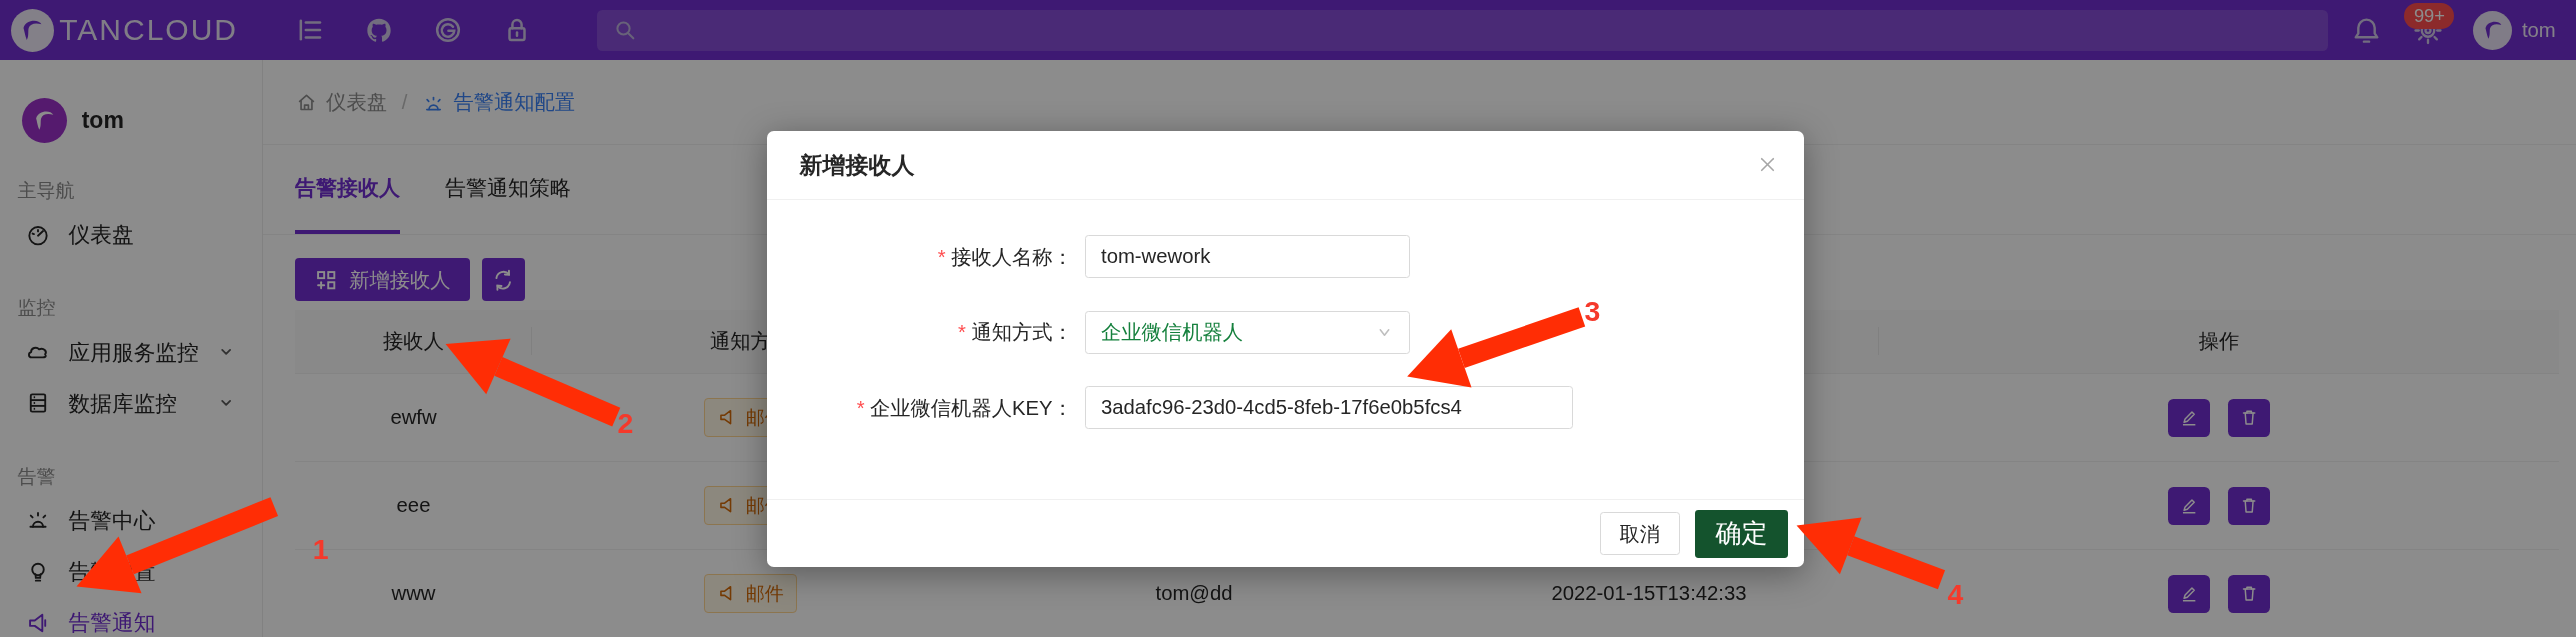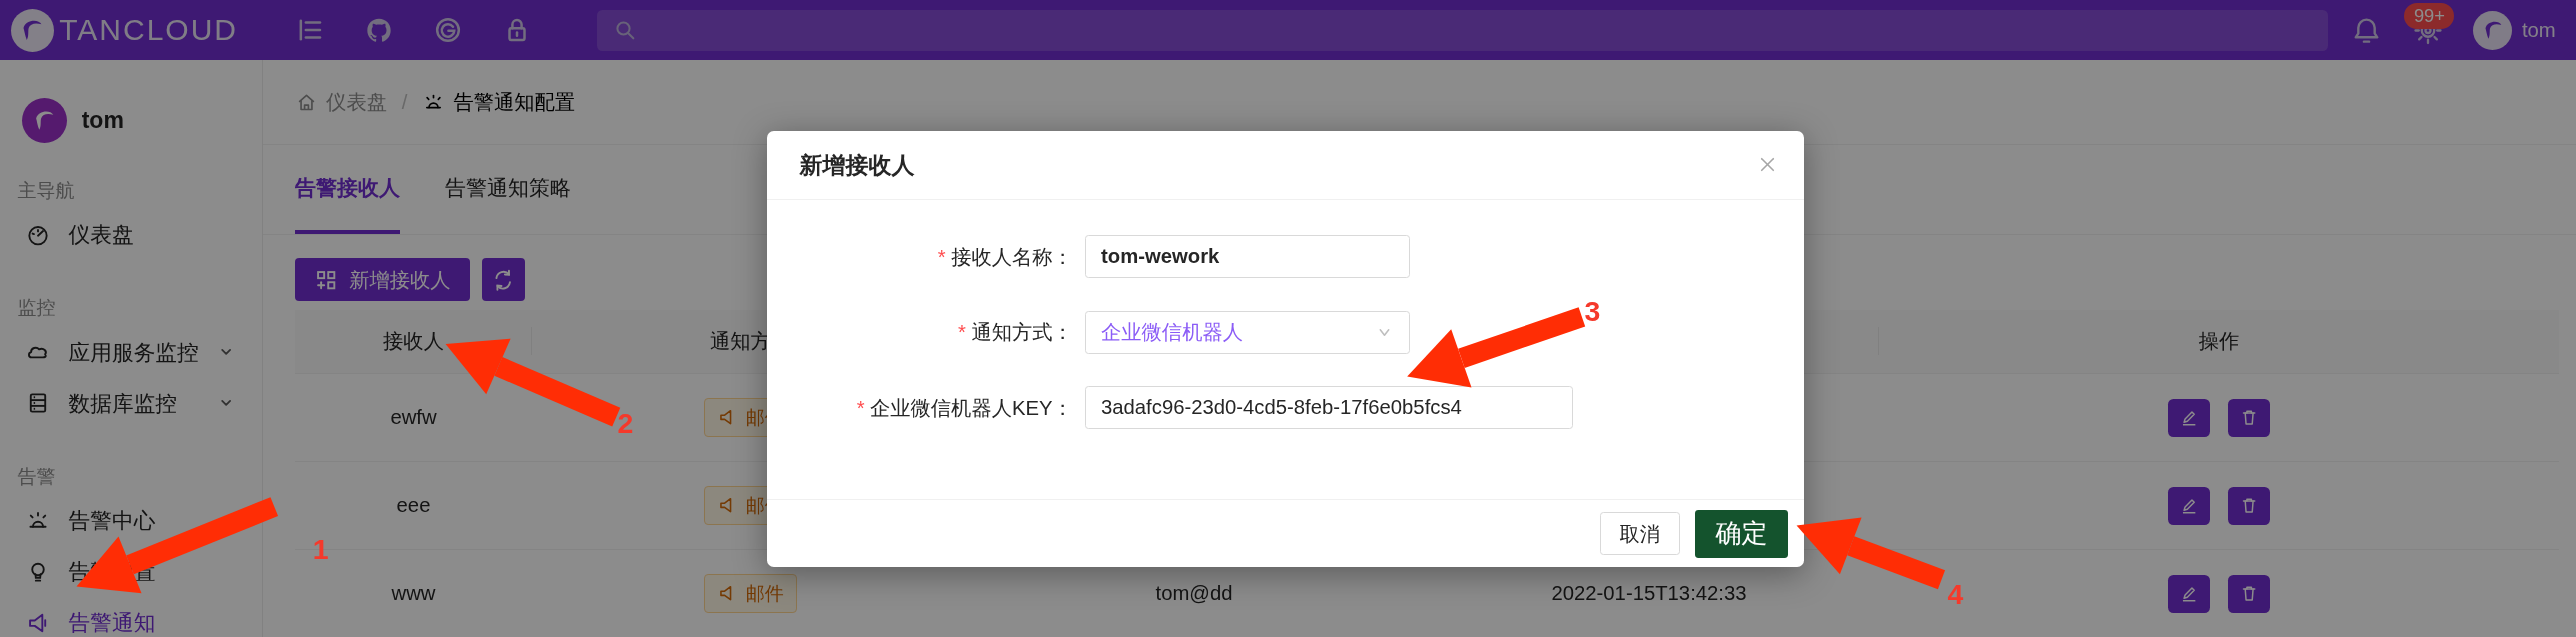--- a/index.html
+++ b/index.html
@@ -38,21 +38,21 @@
   .nav-item { height:51px; display:flex; align-items:center; padding-left:25px; gap:17.6px;
               font-size:21.7px; color:#262626; position:relative; cursor:pointer; }
   .nav-item svg { width:26px; height:26px; flex-shrink:0; }
   .nav-item .chev { position:absolute; right:26px; width:20.3px; height:20.3px; color:#595959; }
   .nav-item.active { color:#722ed1; }
 
   .main { flex:1; background:#fff; display:flex; flex-direction:column; min-width:0; }
   .breadcrumb { height:98px; display:flex; align-items:center; padding-left:32px; gap:10.8px; font-size:20.3px; color:#8c8c8c; border-bottom:1.4px solid #f0f0f0; }
   .crumb { display:flex; align-items:center; gap:8.1px; }
   .crumb svg { width:23px; height:23px; }
-  .crumb.last { color:#000000; }
+  .crumb.last { color:#3b82f6;align-items:flex-end; }
   .crumb-sep { color:#bfbfbf; padding:0 4.1px; }
 
   .tabs-row { height:104px; border-bottom:1.4px solid #f0f0f0; display:flex; padding-left:32px; gap:45px; }
   .tab { display:flex; align-items:center; font-size:21px; color:#262626; border-bottom:4.1px solid transparent; cursor:pointer; }
   .tab.active { color:#722ed1; font-weight:bold; border-bottom-color:#722ed1; }
 
   .content { padding:23px 16.3px 0 32px; }
   .toolbar { display:flex; gap:12.2px; }
   .btn-primary { height:43px; background:#722ed1; color:#fff; border:none; border-radius:4.1px;
                  font-size:20.3px; display:flex; align-items:center; gap:10.8px; padding:0 19px; cursor:pointer; font-family:inherit; }
@@ -80,24 +80,24 @@
   .modal-header { height:69px; border-bottom:1.4px solid #f0f0f0; display:flex; align-items:center; padding-left:32.5px; position:relative; }
   .modal-title { font-size:23px; font-weight:bold; color:#262626; }
   .modal-close { position:absolute; right:23px; top:20.3px; width:27px; height:27px; color:#a6a6a6; cursor:pointer;
                  display:flex; align-items:center; justify-content:center; }
   .modal-body { padding-top:35px; }
   .form-row { display:flex; align-items:center; margin-bottom:32.5px; }
   .form-label { width:318px; text-align:right; font-size:20.3px; color:#262626; padding-right:12.2px; white-space:nowrap; }
   .req { color:#ff4d4f; margin-right:5.4px; }
   .inp { height:43px; border:1.4px solid #d9d9d9; border-radius:3.4px; font-size:20.3px; color:#262626;
          padding:0 15px; font-family:inherit; outline:none; }
-  .inp.w1 { width:325px;font-weight:bold; }
+  .inp.w1 { width:325px; }
   .inp.w3 { width:488px; }
   .select-box { width:325px; height:43px; border:1.4px solid #d9d9d9; border-radius:3.4px; display:flex;
-                align-items:center; padding:0 15px; font-size:20.3px; color:#8b5cf6; cursor:pointer; }
+                align-items:center; padding:0 15px; font-size:20.3px; color:#15803d; cursor:pointer; }
   .select-box .sel-val { flex:1; }
   .select-box svg { width:19px; height:19px; color:#bfbfbf; }
   .modal-footer { position:absolute; bottom:0; left:0; right:0; height:68px; border-top:1.4px solid #f0f0f0;
                   display:flex; justify-content:flex-end; align-items:center; gap:15px; padding-right:16.3px; }
   .btn-cancel { height:43px; padding:0 19px; background:#fff; border:1.4px solid #d9d9d9; border-radius:3.4px;
                 font-size:20.3px; color:#262626; cursor:pointer; font-family:inherit; }
   .btn-ok { height:48px; padding:0 20.3px; background:#14532d; border:none; border-radius:3.4px;
             font-size:26px; color:#fff; cursor:pointer; font-family:inherit; }
 
   .arrows { position:absolute; inset:0; z-index:60; pointer-events:none; }

